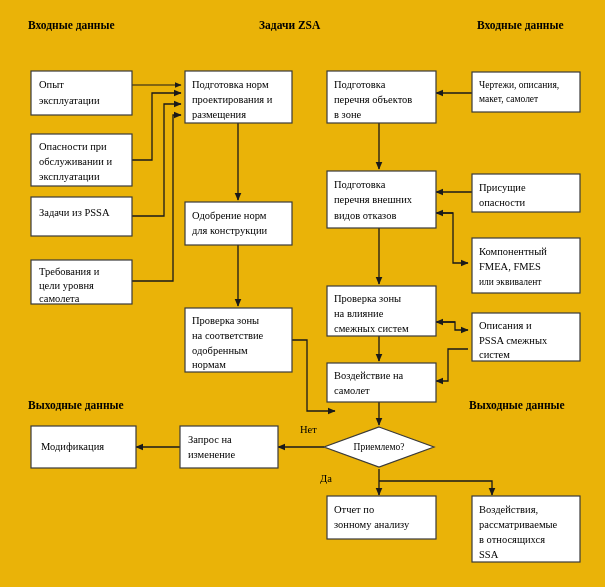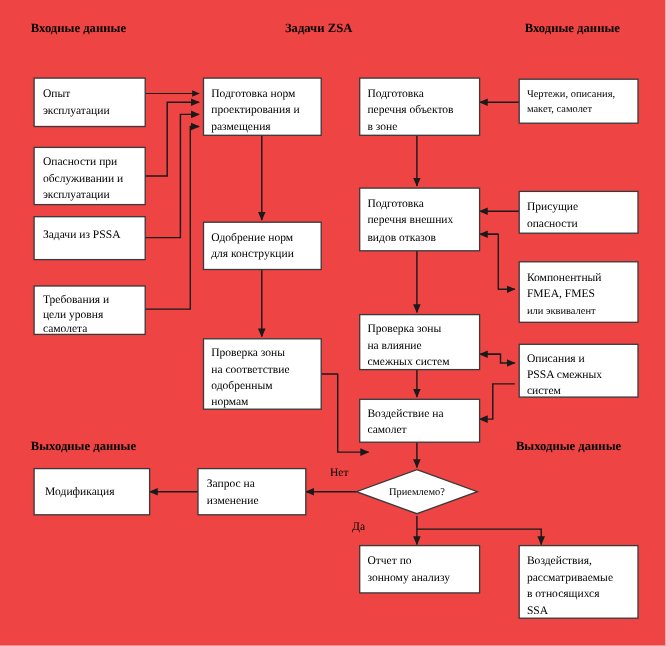--- a/index.html
+++ b/index.html
@@ -8,21 +8,21 @@
     padding: 0;
     background: #ffffff;
   }
   body {
     font-family: "Liberation Serif", "DejaVu Serif", serif;
   }
   #diagram-root {
     position: relative;
     width: 605px;
     height: 587px;
-    background: #ef4444;
+    background: #eab308;
     overflow: hidden;
   }
   svg#flowchart {
     display: block;
     width: 605px;
     height: 587px;
   }
   .col-header {
     font-family: "Liberation Serif", "DejaVu Serif", serif;
     font-weight: bold;

